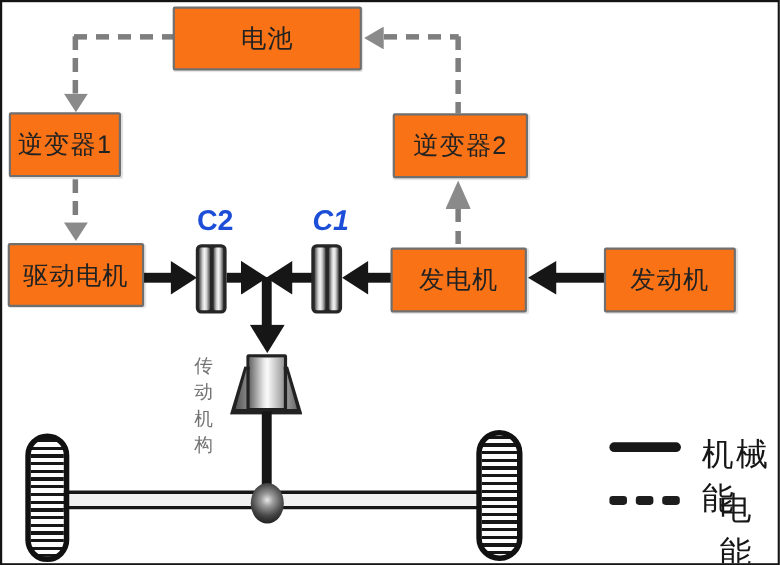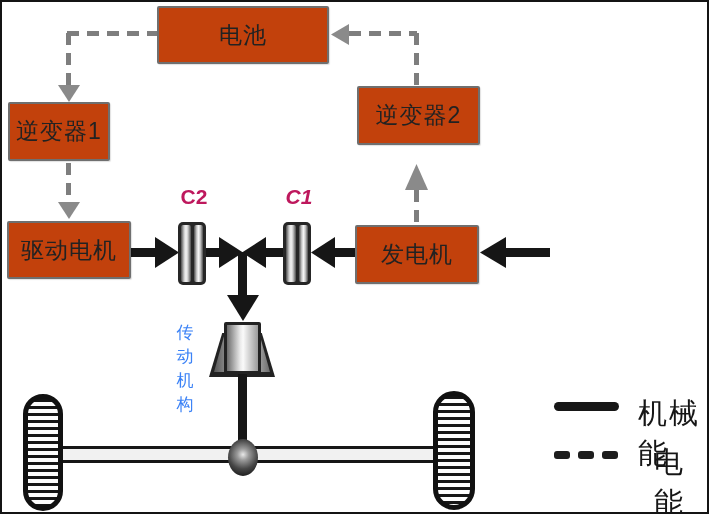--- a/index.html
+++ b/index.html
@@ -2,26 +2,26 @@
 <html><head>
 <meta charset="utf-8">
 <style>
   html,body{margin:0;padding:0;background:#fff;}
   #canvas{
     position:relative;width:709px;height:514px;background:#fff;
     border:2px solid #141414;box-sizing:border-box;overflow:hidden;
     font-family:"Liberation Sans","DejaVu Sans",sans-serif;color:#1c1c1c;
   }
   .box{
-    position:absolute;background:#c2410c;border:2px solid #6f6f6f;border-radius:2px;
+    position:absolute;background:#f97316;border:2px solid #6f6f6f;border-radius:2px;
     display:flex;align-items:center;justify-content:center;
     font-size:23px;letter-spacing:1px;color:#222;box-sizing:border-box;
     box-shadow:1px 1px 1px rgba(0,0,0,.12);
   }
-  .clabel{position:absolute;font-size:21px;font-weight:bold;color:#be185d;text-align:center;}
+  .clabel{position:absolute;font-size:26px;font-weight:bold;color:#1d4ed8;text-align:center;}
   
   .mline{position:absolute;background:#161616;}
   .arrR{position:absolute;background:#161616;clip-path:polygon(0 0,100% 50%,0 100%);}
   .arrL{position:absolute;background:#161616;clip-path:polygon(100% 0,0 50%,100% 100%);}
   .arrD{position:absolute;background:#161616;clip-path:polygon(0 0,100% 0,50% 100%);}
   
   .edashH{position:absolute;height:5px;background:repeating-linear-gradient(90deg,#7e7e7e 0 12px,transparent 12px 20px);}
   .edashV{position:absolute;width:5px;background:repeating-linear-gradient(180deg,#7e7e7e 0 12px,transparent 12px 20px);}
   .earrD{position:absolute;background:#8a8a8a;clip-path:polygon(0 0,100% 0,50% 100%);}
   .earrU{position:absolute;background:#8a8a8a;clip-path:polygon(50% 0,100% 100%,0 100%);}
@@ -31,21 +31,21 @@
   .plate{flex:1;border-radius:2px;background:linear-gradient(90deg,#4b4b4b 0%,#cfcfcf 32%,#f4f4f4 50%,#cfcfcf 68%,#4b4b4b 100%);}
   
   .trap-outer{position:absolute;background:#222;clip-path:polygon(20% 0,80% 0,100% 100%,0 100%);}
   .trap-inner{position:absolute;left:5px;right:5px;top:3px;bottom:5px;background:linear-gradient(90deg,#555 0%,#c9c9c9 45%,#e9e9e9 55%,#6a6a6a 100%);clip-path:polygon(18% 0,82% 0,100% 100%,0 100%);}
   .cyl{position:absolute;border:3px solid #222;border-radius:2px;background:linear-gradient(90deg,#6b6b6b 0%,#e9e9e9 42%,#fafafa 52%,#9a9a9a 100%);box-sizing:border-box;}
   
   .axle{position:absolute;background:#f1f1f1;border:3px solid #161616;box-sizing:border-box;border-radius:2px;}
   .wheel{position:absolute;border:5px solid #111;border-radius:999px;box-sizing:border-box;
          background:repeating-linear-gradient(180deg,#161616 0 3px,#fdfdfd 3px 7px);}
   .diff{position:absolute;border-radius:50%;background:radial-gradient(circle at 50% 42%,#e8e8e8 0%,#9a9a9a 22%,#474747 55%,#141414 90%);}
-  .vlabel{position:absolute;font-size:17px;line-height:1.42;width:20px;text-align:center;color:#3b82f6;word-break:break-all;}
+  .vlabel{position:absolute;font-size:17px;line-height:1.42;width:20px;text-align:center;color:#737373;word-break:break-all;}
   
   .leg-solid{position:absolute;background:#171717;border-radius:5px;}
   .leg-dashes{position:absolute;display:flex;gap:8px;}
   .leg-dashes span{width:16px;height:8px;background:#1d1d1d;border-radius:3px;}
   .leg-label{position:absolute;font-size:29px;letter-spacing:2px;color:#161616;}
 </style>
 </head>
 <body>
 
 <div id="canvas">
@@ -81,28 +81,31 @@
 
   <div class="mline" style="left:236px;top:250px;width:9px;height:44px;"></div>
   <div class="arrD" style="left:225px;top:293px;width:32px;height:26px;"></div>
 
   <div class="box" style="left:155px;top:4px;width:172px;height:58px;">
     <span>电池</span>
   </div>
   <div class="box" style="left:6px;top:100px;width:102px;height:59px;">
     <span>逆变器1</span>
   </div>
-  <div class="box" style="left:355px;top:84px;width:123px;height:59px;">
+  <div class="box" style="left:355px;top:101px;width:123px;height:59px;">
     <span>逆变器2</span>
   </div>
   <div class="box" style="left:353px;top:223px;width:124px;height:59px;">
     <span>发电机</span>
   </div>
   <div class="box" style="left:5px;top:219px;width:124px;height:58px;">
     <span>驱动电机</span>
+  </div>
+  <div class="box" style="left:547px;top:223px;width:120px;height:59px;">
+    <span>发动机</span>
   </div>
 
   <div class="clabel" style="left:177px;top:183px;width:30px;">C2</div>
   <div class="clabel" style="left:282px;top:183px;width:30px;font-style:italic;">C1</div>
 
   <div class="clutch" style="left:176px;top:220px;width:28px;height:63px;">
     <div class="plate"></div>
     <div class="plate"></div>
   </div>
   <div class="clutch" style="left:281px;top:220px;width:28px;height:63px;">

